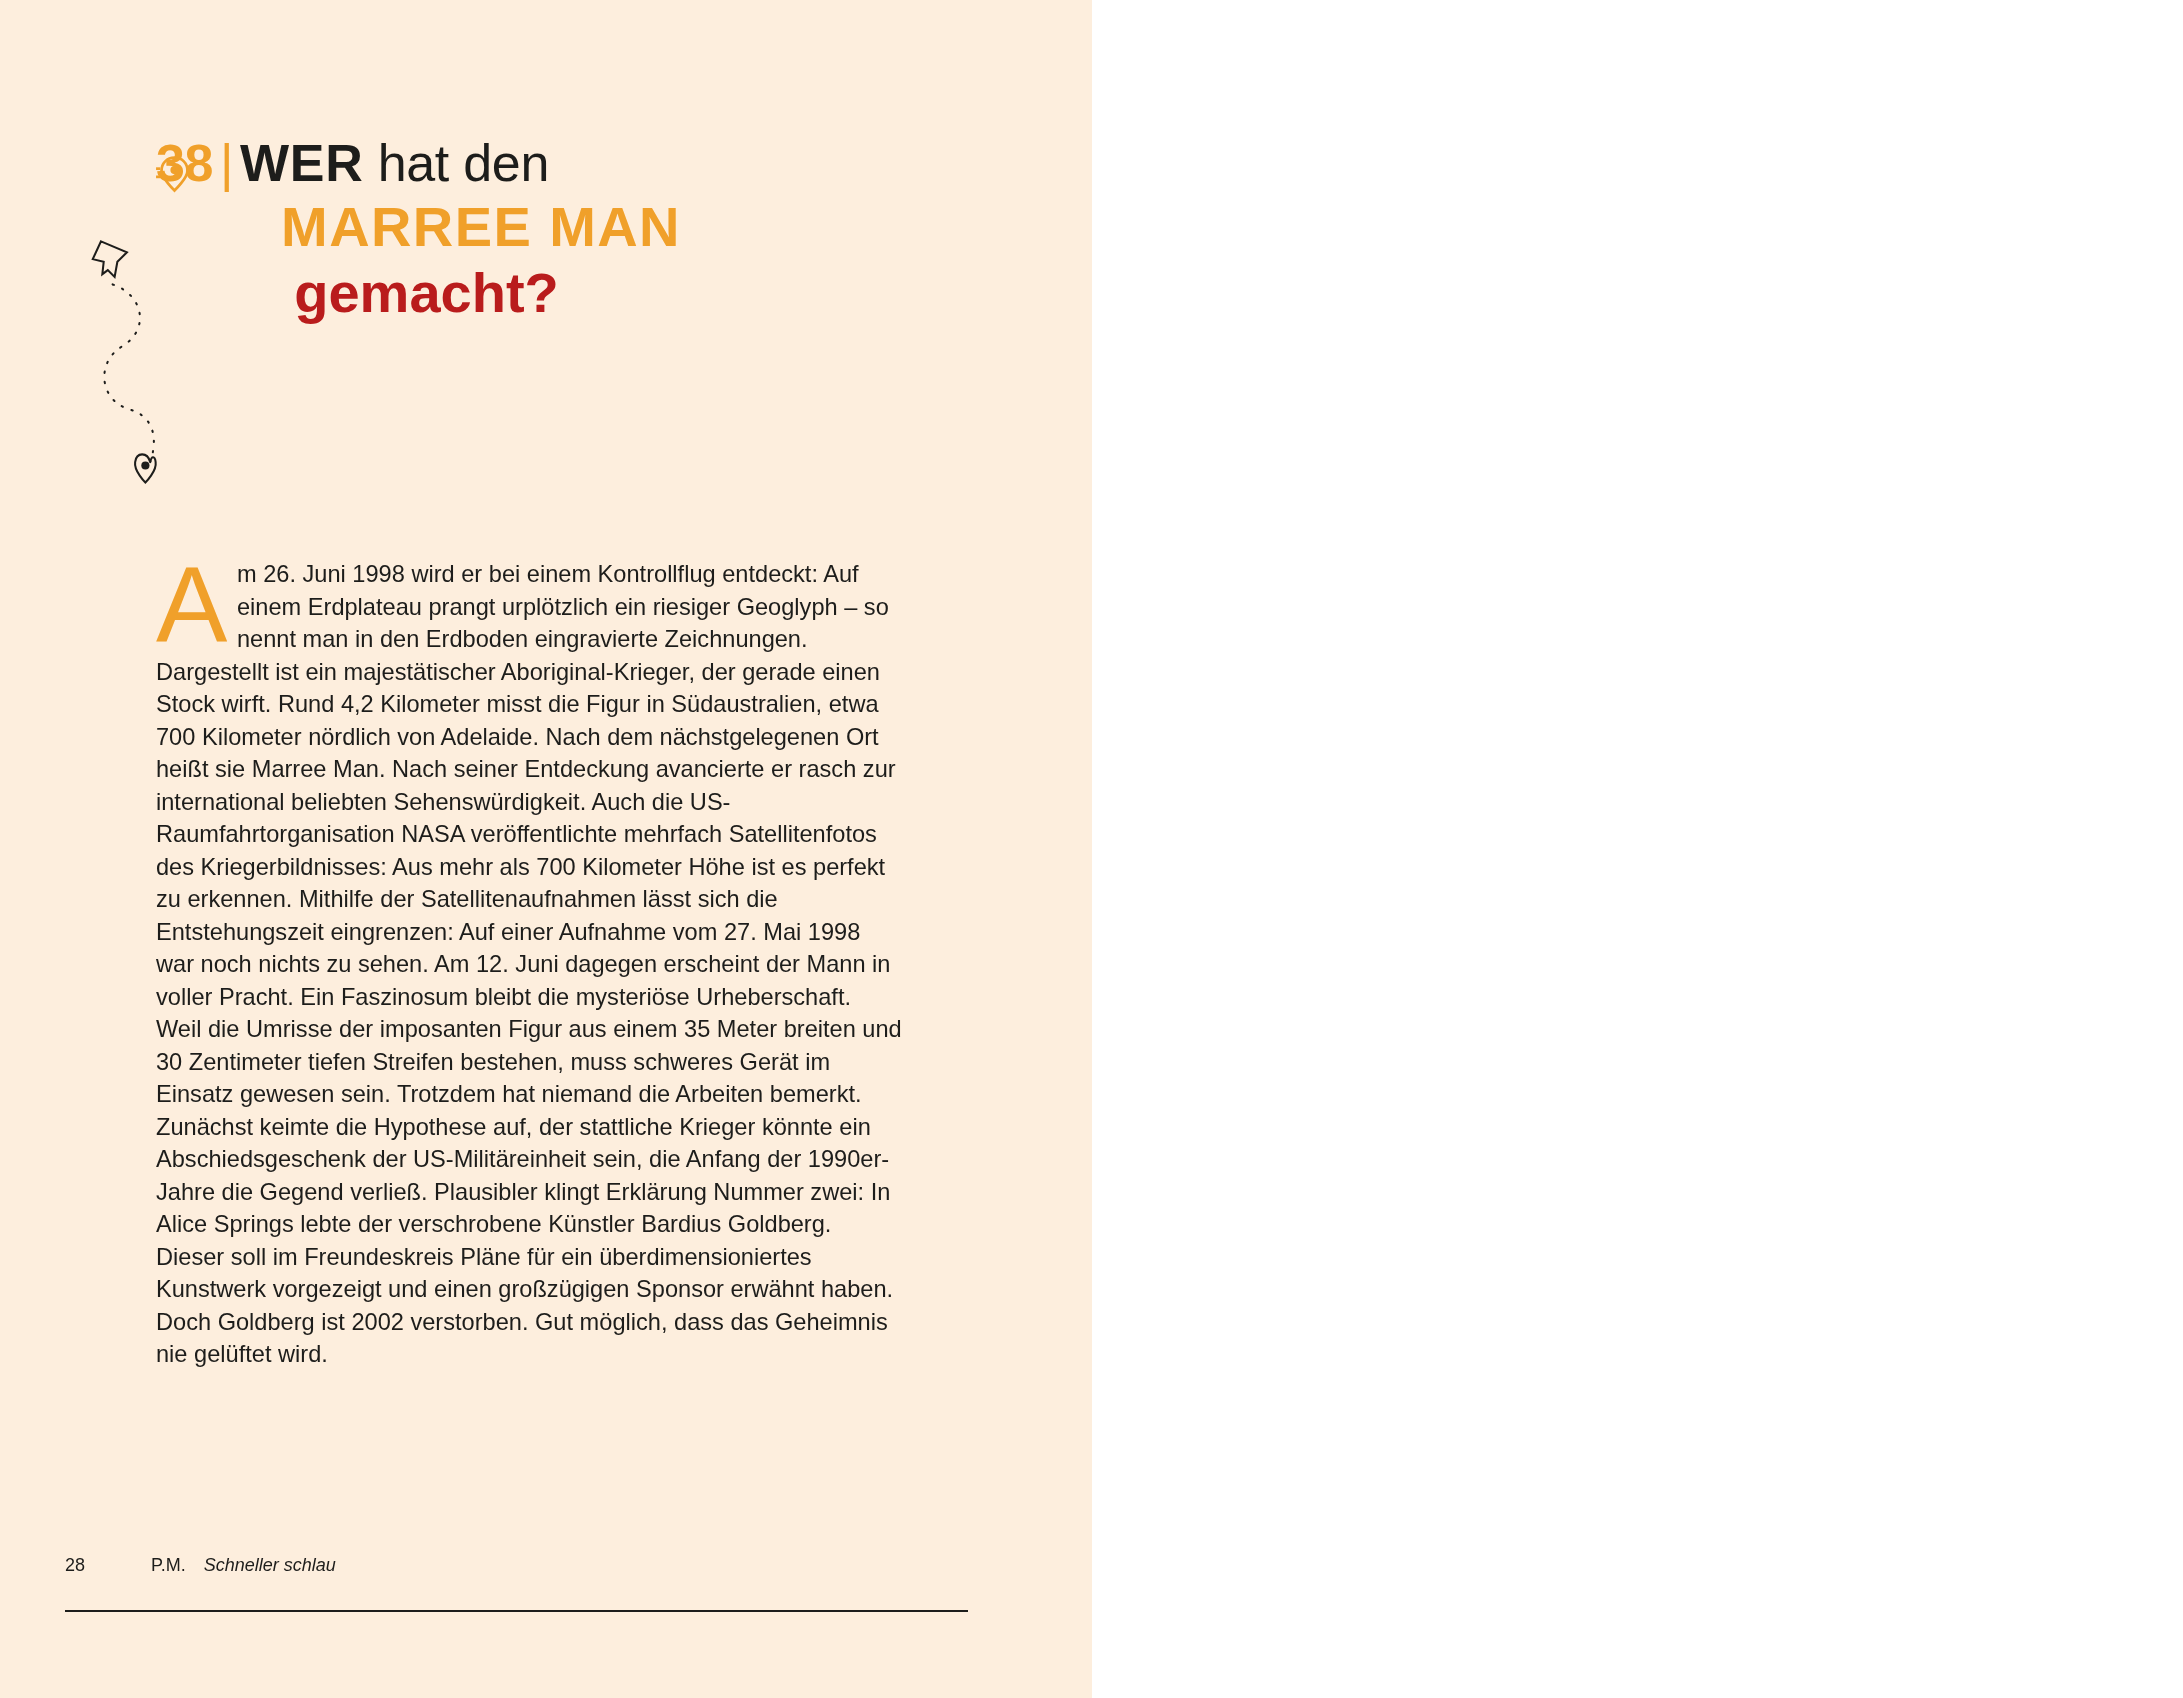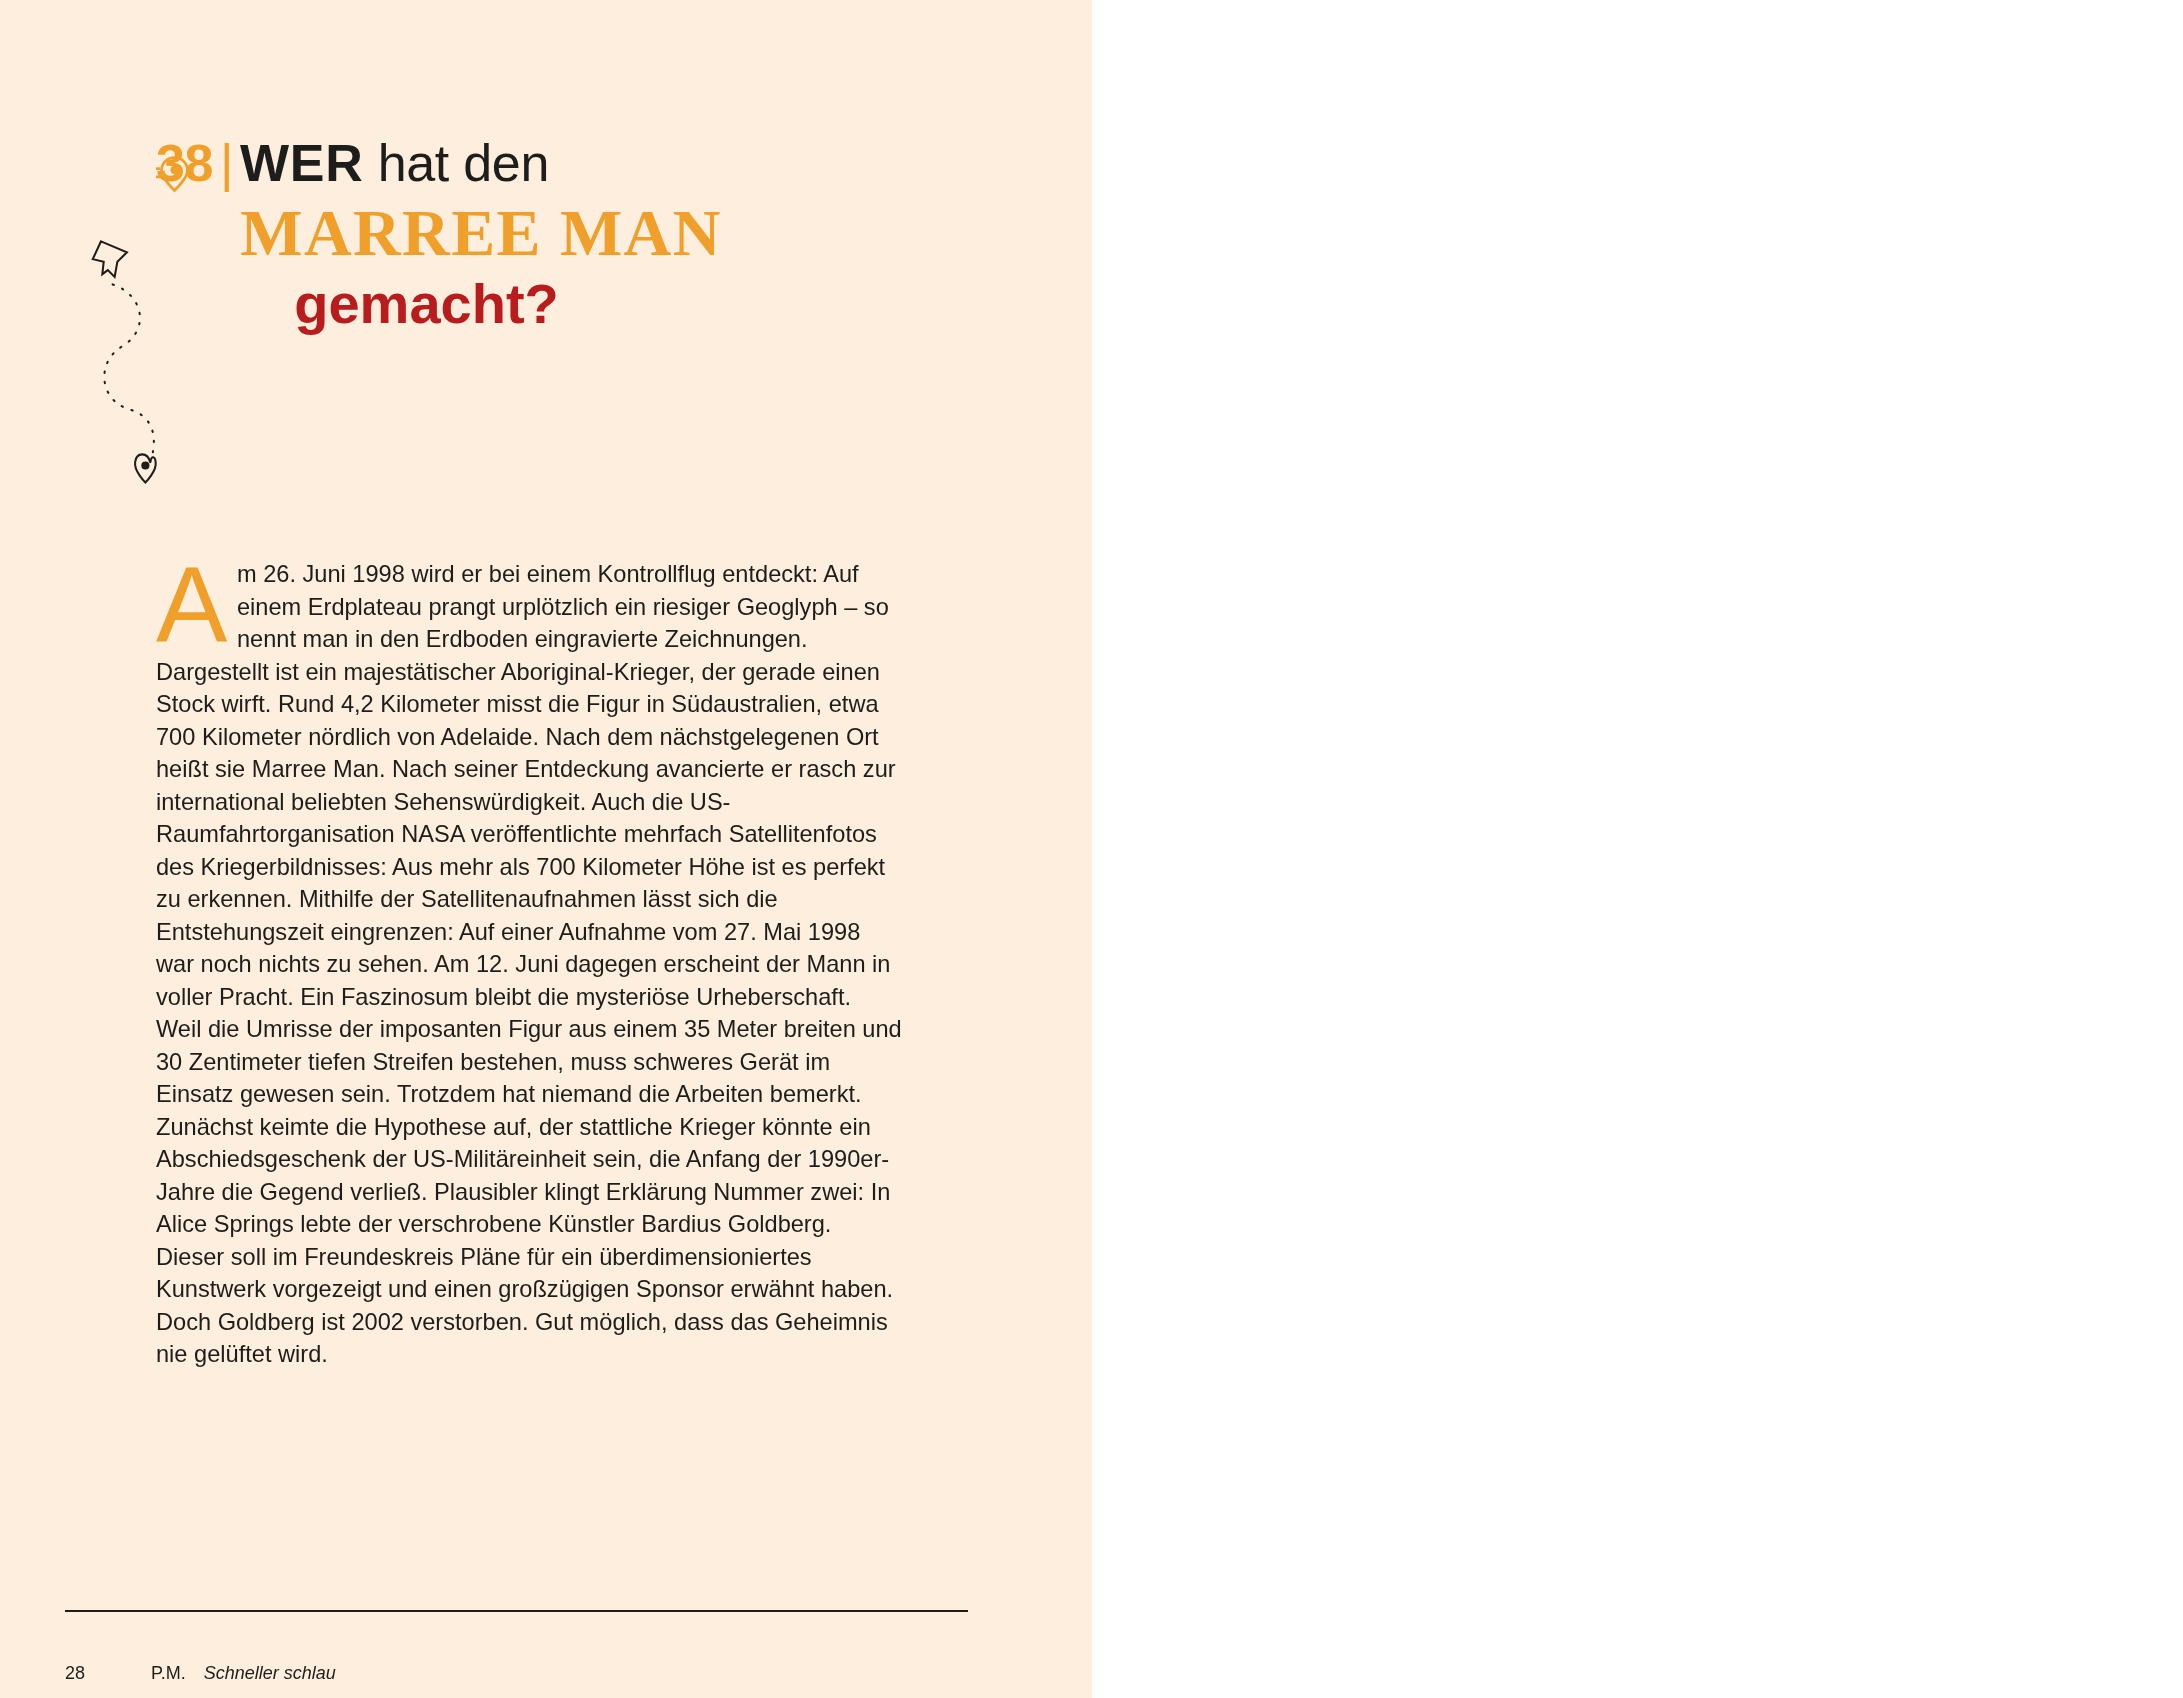--- a/index.html
+++ b/index.html
@@ -59,29 +59,28 @@
     color: #f0a02a;
     font-weight: 400;
     padding: 0 6.8px;
   }
   .hl-wer {
     font-weight: 800;
     color: #1d1d1b;
     letter-spacing: 0.7px;
   }
   .hl-row2 {
-    font-size: 66px;
+    font-size: 56px;
     font-weight: 800;
     color: #f0a02a;
     letter-spacing: 1.4px;
     line-height: 1.15;
     text-align: center;
     margin-top: 5.5px;
     padding-right: 103px;
-    font-family: Liberation Serif, serif;
   }
   .hl-row3 {
     font-size: 56px;
     font-weight: 700;
     color: #b91c1c;
     text-align: center;
     line-height: 1.1;
     margin-top: 2.7px;
     padding-right: 212px;
   }
@@ -128,21 +127,21 @@
     position: absolute;
     left: 65px;
     top: 1610px;
     width: 903px;
     height: 2.1px;
     background: #1d1d1b;
   }
   .footer-left {
     position: absolute;
     left: 65px;
-    top: 1663px;
+    top: 1555px;
     width: 903px;
     font-size: 18px;
     color: #1d1d1b;
     display: flex;
     align-items: center;
     gap: 18px;
   }
   .footer-left .pageno { font-weight: 400; }
   .footer-left .pm { font-weight: 400; margin-left: 48px; }
   .footer-left .sub { font-weight: 400; font-style: italic; }

